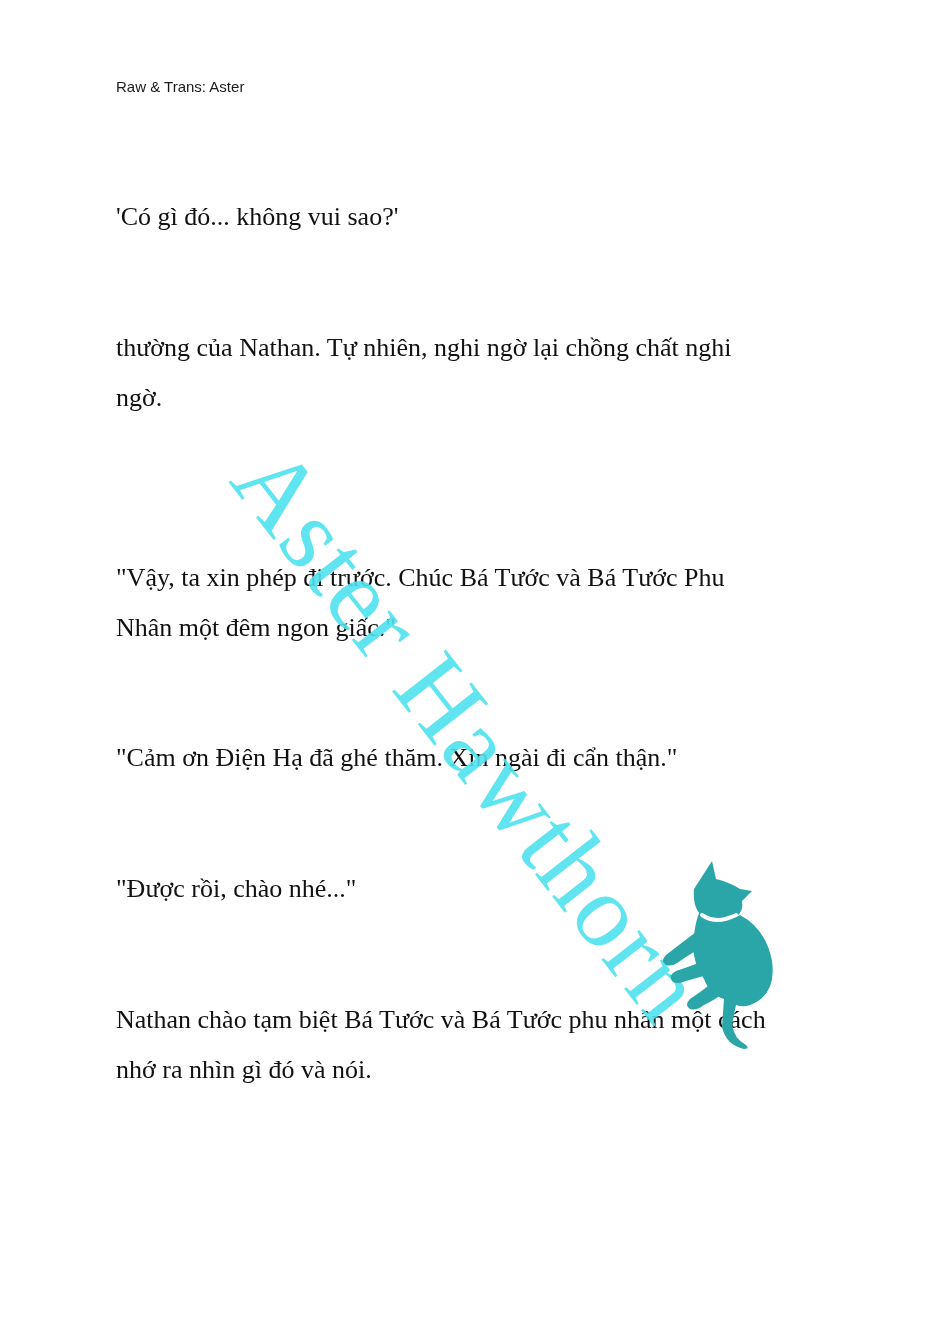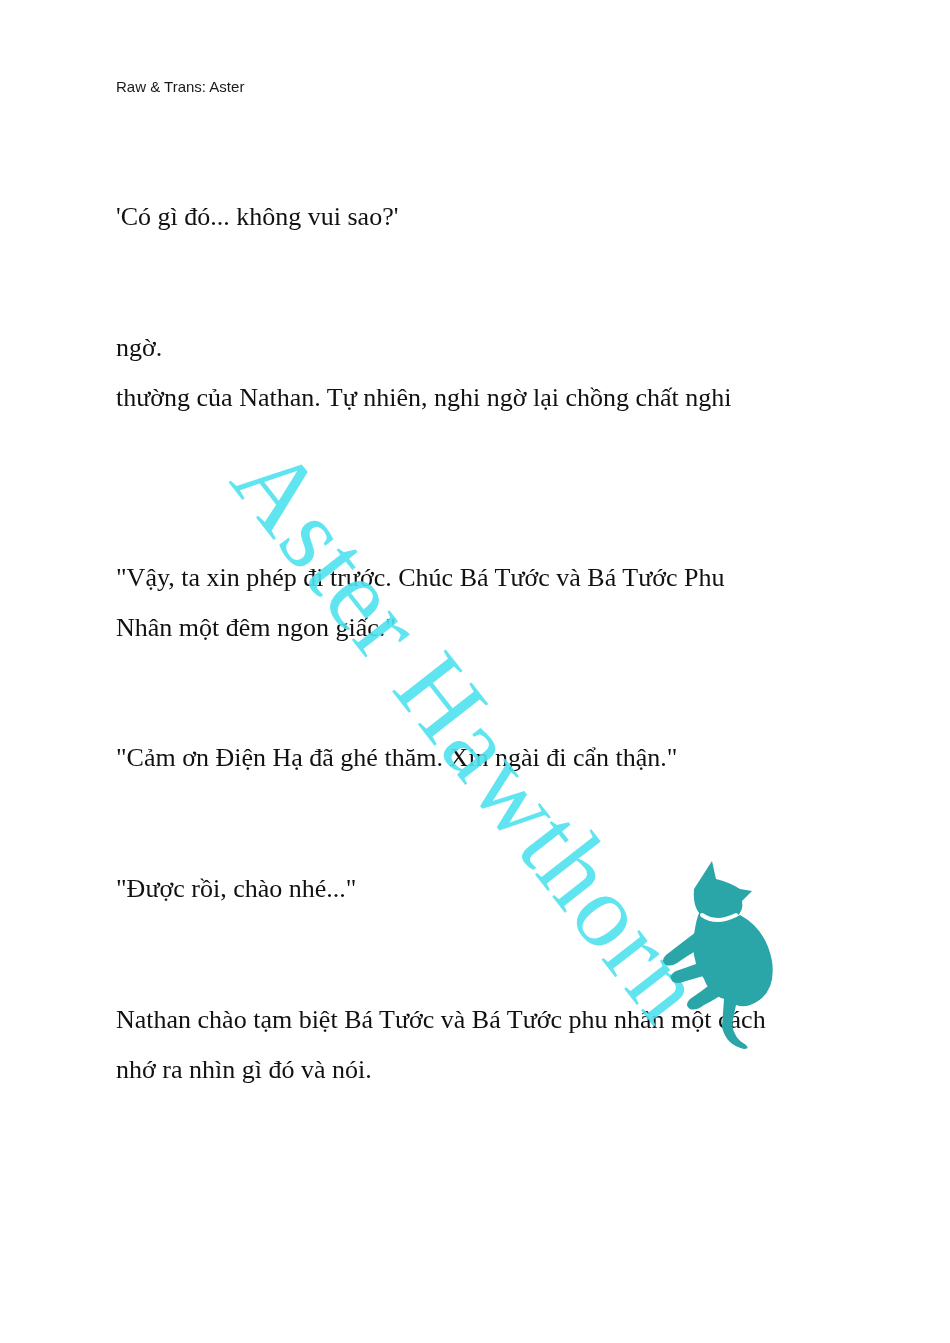--- a/index.html
+++ b/index.html
@@ -73,22 +73,22 @@
 
 <div class="page">
 
   <div class="header">Raw &amp; Trans: Aster</div>
 
   <div class="para" style="top:173px;">
     <span class="line">'Có gì đó... không vui sao?'</span>
   </div>
 
   <div class="para" style="top:304px;">
+    <span class="line">thường của Nathan. Tự nhiên, nghi ngờ lại chồng chất nghi</span>
     <span class="line">ngờ.</span>
-    <span class="line">thường của Nathan. Tự nhiên, nghi ngờ lại chồng chất nghi</span>
   </div>
 
   <div class="para" style="top:534px;">
     <span class="line">"Vậy, ta xin phép đi trước. Chúc Bá Tước và Bá Tước Phu</span>
     <span class="line">Nhân một đêm ngon giấc."</span>
   </div>
 
   <div class="para" style="top:714px;">
     <span class="line">"Cảm ơn Điện Hạ đã ghé thăm. Xin ngài đi cẩn thận."</span>
   </div>

